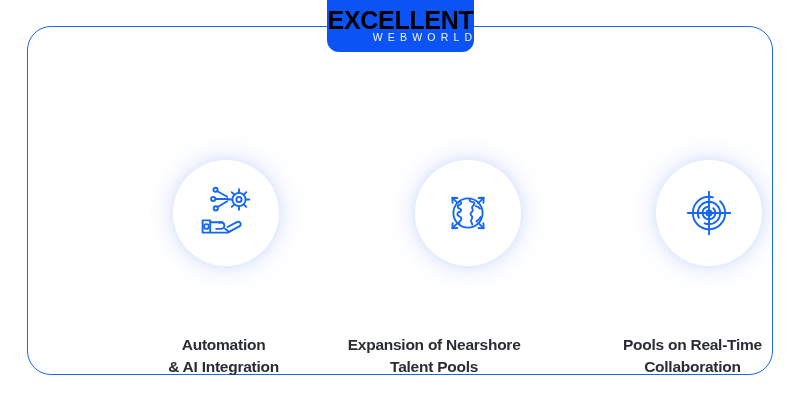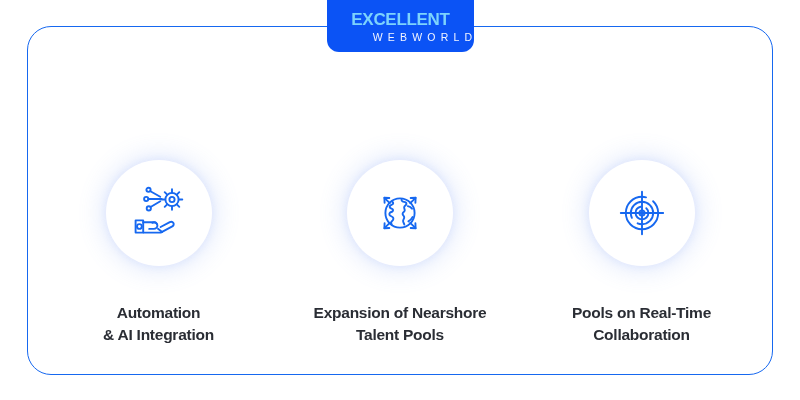--- a/index.html
+++ b/index.html
@@ -44,22 +44,22 @@
     border-bottom-left-radius: 12px;
     border-bottom-right-radius: 12px;
     box-sizing: border-box;
     display: flex;
     flex-direction: column;
     align-items: center;
     justify-content: center;
     padding-top: 4px;
   }
   .logo-top {
-    color: #7dd3fc;
-    font-size: 17px;
+    color: #000000;
+    font-size: 25px;
     font-weight: bold;
     letter-spacing: -0.3px;
     line-height: 20px;
   }
   .logo-bottom {
     color: #f2f5ff;
     font-size: 10.5px;
     font-weight: 500;
     letter-spacing: 5.2px;
     line-height: 15px;
@@ -100,21 +100,22 @@
     left: 38px;
     top: 160px;
     width: 724px;
     display: flex;
     justify-content: space-between;
   }
   .trend {
     width: 241px;
     display: flex;
     flex-direction: column;
-    align-items: center;
+    align-items: flex-end;
+    gap: 32px;
   }
   .icon-circle {
     width: 106px;
     height: 106px;
     border-radius: 50%;
     background: #ffffff;
     box-shadow: 0 0 22px 7px rgba(110, 150, 245, 0.16),
                 0 0 7px 2px rgba(130, 165, 250, 0.12);
     display: flex;
     align-items: center;

